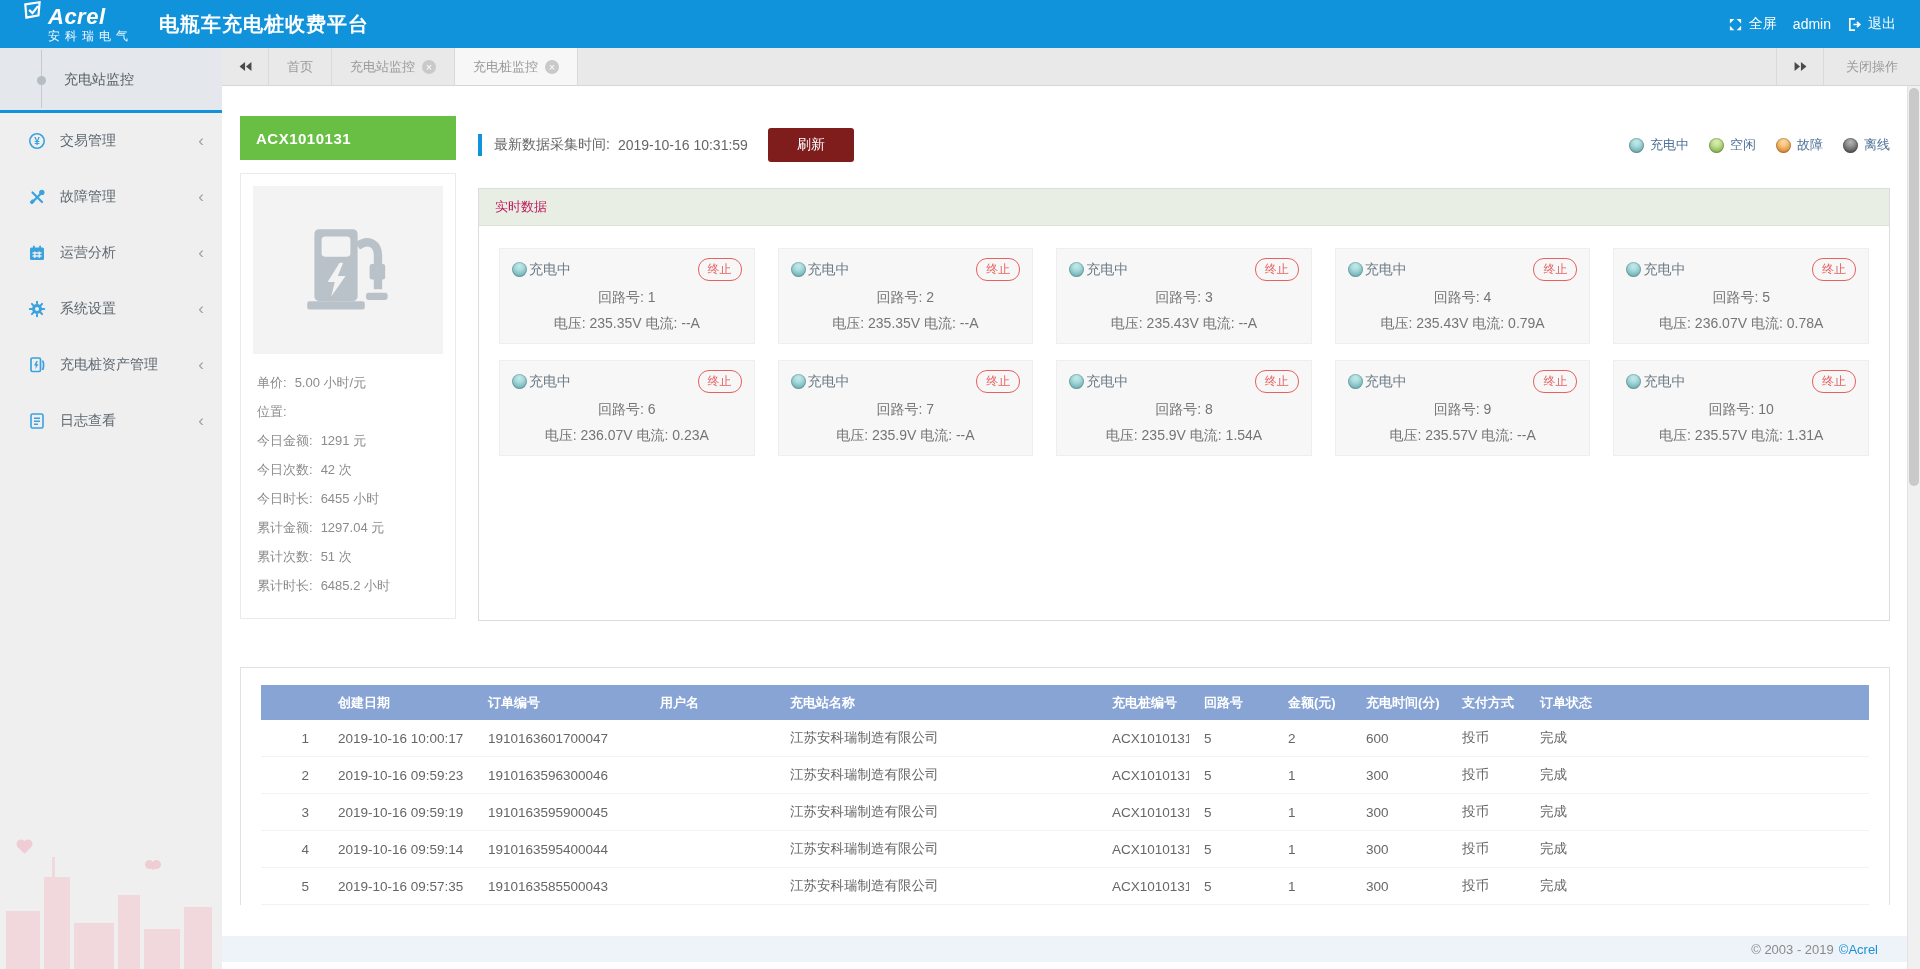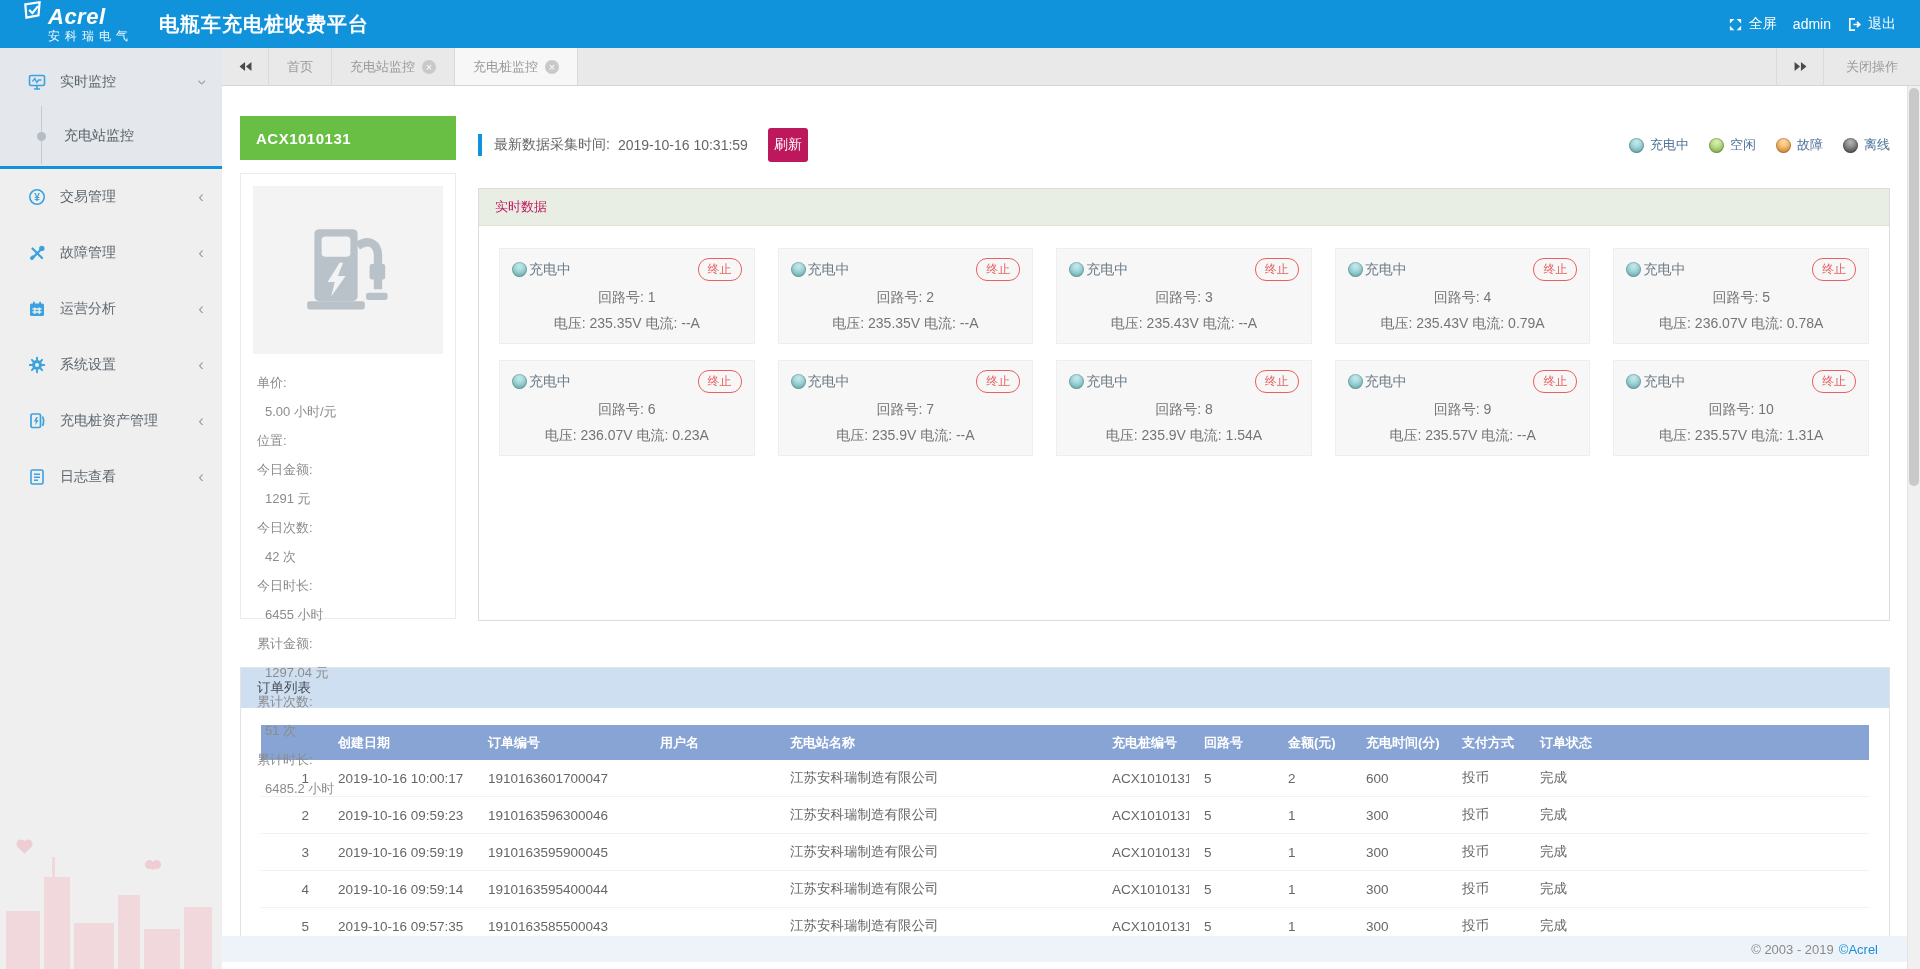--- a/index.html
+++ b/index.html
@@ -47,29 +47,29 @@
   
   .page{flex:1;overflow:hidden;padding:30px 30px 0 18px;position:relative;}
   .top-section{display:flex;}
   .station-col{width:216px;flex:none;}
   .station-header{height:44px;background:#68bf44;color:#fff;font-size:15px;font-weight:bold;
                   display:flex;align-items:center;padding-left:16px;letter-spacing:.5px;}
   .station-box{margin-top:13px;height:446px;border:1px solid #ebebeb;background:#fff;box-sizing:border-box;padding:12px 12px 0;}
   .station-icon-wrap{height:168px;background:#f3f3f3;display:flex;align-items:center;justify-content:center;}
   .station-icon-wrap svg{width:96px;height:96px;}
   .station-stats{padding:14px 4px 0;}
-  .stat-row{display:flex;font-size:13px;color:#8c8c8c;line-height:29px;white-space:nowrap;flex-direction:column;}
+  .stat-row{display:flex;font-size:13px;color:#8c8c8c;line-height:29px;white-space:nowrap;}
   .stat-row .sv{margin-left:8px;color:#8c8c8c;}
   .right-col{flex:1;margin-left:22px;min-width:0;}
   .toolbar-row{display:flex;align-items:center;margin-top:12px;height:34px;}
   .vbar{width:4px;height:22px;background:#1193dc;margin-right:12px;flex:none;}
   .collect-label{font-size:14px;color:#666;}
   .collect-time{font-size:14px;color:#666;margin-left:8px;}
-  .refresh-btn{margin-left:20px;background:#be185d;color:#fff;border:none;border-radius:3px;
-               font-size:14px;padding:8px 6px;cursor:pointer;font-family:inherit;}
+  .refresh-btn{margin-left:20px;background:#7f1d1d;color:#fff;border:none;border-radius:3px;
+               font-size:14px;padding:8px 29px;cursor:pointer;font-family:inherit;}
   .legend{margin-left:auto;display:flex;align-items:center;gap:20px;font-size:13px;color:#4d7198;}
   .legend-item{display:flex;align-items:center;gap:6px;}
   .ldot{width:15px;height:15px;border-radius:50%;box-shadow:inset 0 0 0 1px rgba(0,0,0,.18), inset 0 -3px 4px rgba(0,0,0,.18);}
   .rt-panel{margin-top:26px;border:1px solid #dcdcdc;height:433px;box-sizing:border-box;background:#fff;}
   .rt-header{height:36px;background:#e9eee4;border-bottom:1px solid #dbe3d5;display:flex;align-items:center;
              padding-left:16px;font-size:13px;color:#be185d;}
   .circuit-grid{display:grid;grid-template-columns:repeat(5,1fr);gap:16px 23px;padding:22px 20px;}
   .circuit-card{background:#f7f7f7;border:1px solid #eeeeee;height:96px;box-sizing:border-box;padding:9px 12px;}
   .cc-top{display:flex;align-items:center;}
   .cdot{width:15px;height:15px;border-radius:50%;flex:none;
@@ -140,31 +140,20 @@
         </svg>
         <span>退出</span>
       </span>
     </div>
   </header>
 
   <div class="body-row">
 
     <aside class="sidebar" id="sidebar">
         <div class="side-group active">
-          <div class="side-item">
-            <span class="mico">
-              <svg viewBox="0 0 18 18">
-                <rect x="1.5" y="2.5" width="15" height="10" rx="1.5" fill="none" stroke="currentColor" stroke-width="1.6"></rect>
-                <polyline points="4.5,8.5 6.8,5.5 8.8,9.5 10.6,7 13.5,7" fill="none" stroke="currentColor" stroke-width="1.3"></polyline>
-                <path d="M6 16 h6 M9 12.5 v3.5" stroke="currentColor" stroke-width="1.6"></path>
-              </svg>
-            </span>
-            <span class="lbl">实时监控</span>
-            <span class="chev down">‹</span>
-          </div>
           <div class="side-sub">
             <i class="tline"></i>
             <i class="tdot"></i>
             <span class="lbl">充电站监控</span>
           </div>
         </div>
         <div class="side-item">
           <span class="mico">
             <svg viewBox="0 0 18 18">
               <circle cx="9" cy="9" r="7.2" fill="none" stroke="currentColor" stroke-width="1.6"></circle>
@@ -445,21 +434,20 @@
                     </div>
                     <div class="cc-line">回路号: 10</div>
                     <div class="cc-line">电压: 235.57V  电流: 1.31A</div>
                   </div>
                 </div>
             </div>
           </div>
         </div>
 
         <div class="orders-panel">
-          <div class="orders-header">订单列表</div>
           <div class="orders-body">
             <table class="orders" id="orders-table">
                 <colgroup>
                   <col style="width: 62px;">
                   <col style="width: 150px;">
                   <col style="width: 172px;">
                   <col style="width: 130px;">
                   <col style="width: 322px;">
                   <col style="width: 92px;">
                   <col style="width: 84px;">

